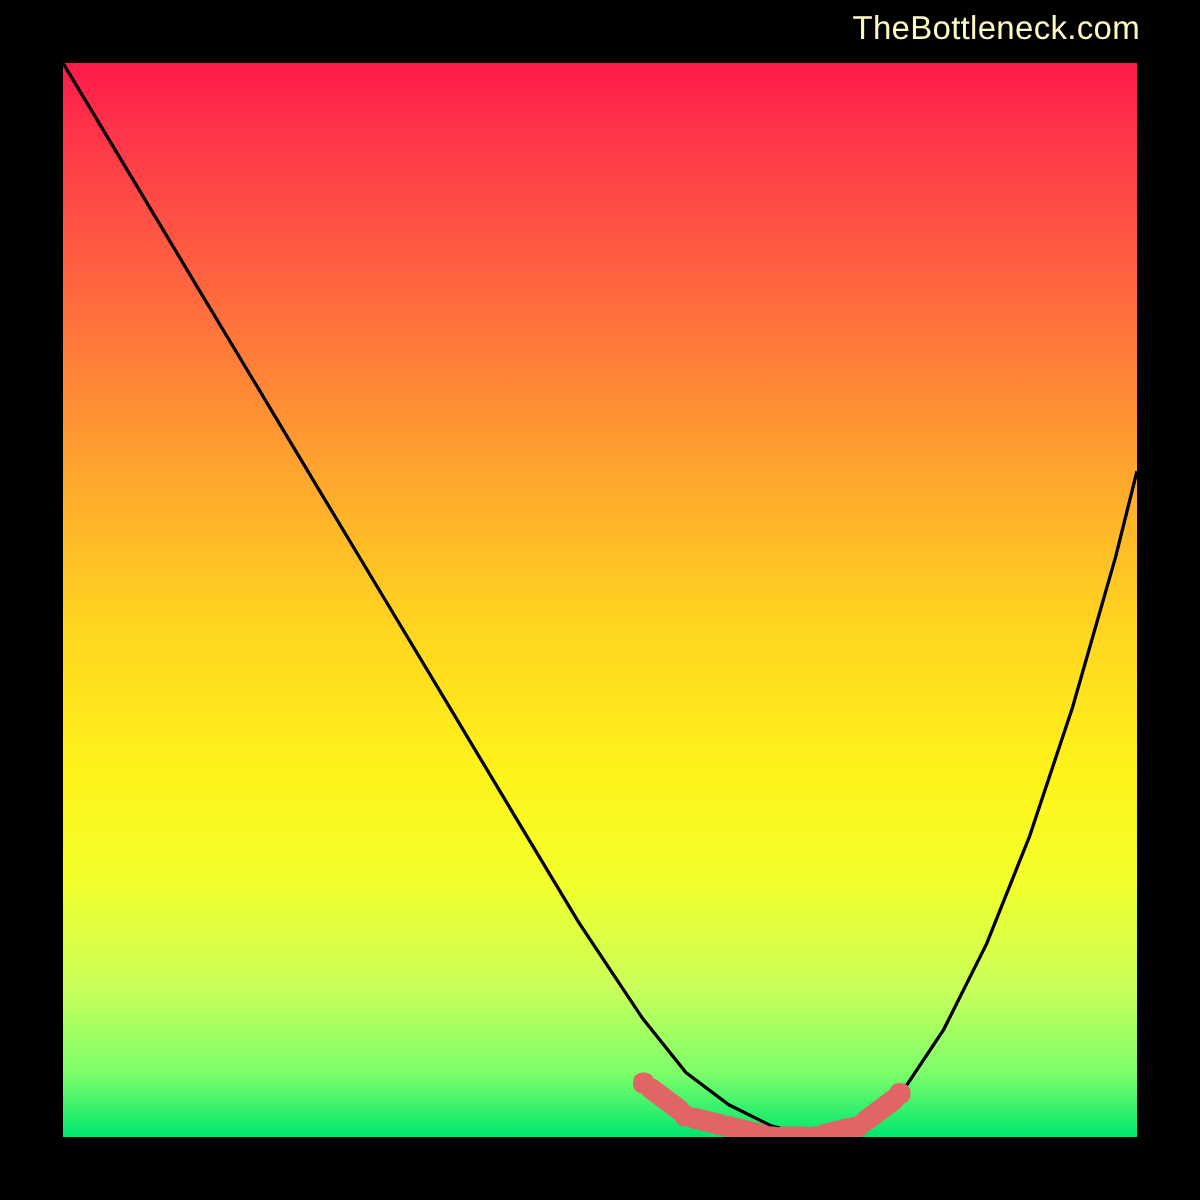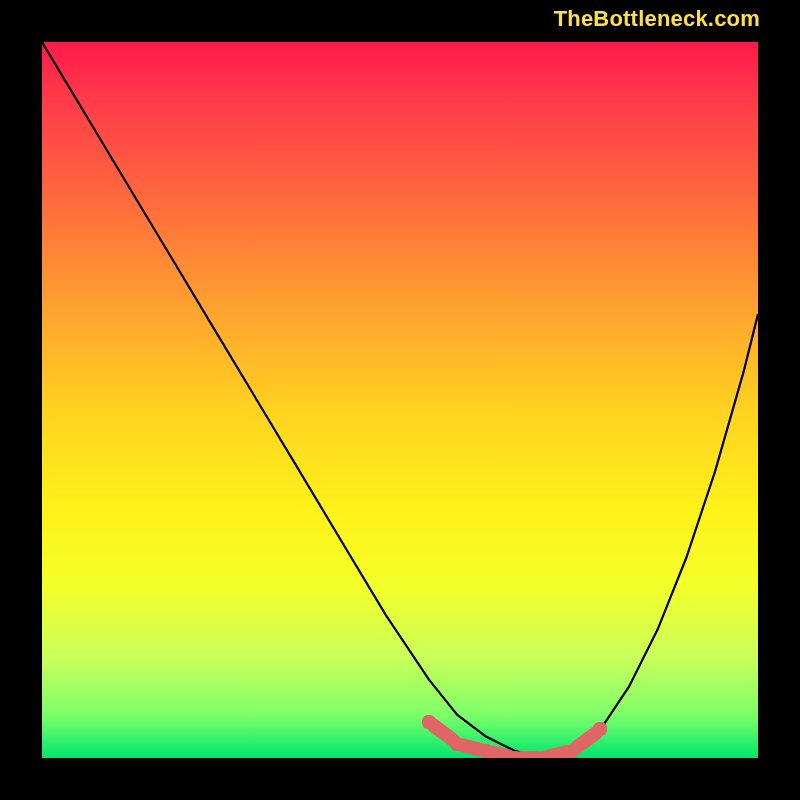--- a/index.html
+++ b/index.html
@@ -55,22 +55,22 @@
     position: absolute;
     border-radius: 6px;
     background: #e06666;
   }
   .watermark {
     position: absolute;
     top: 6px;
     right: 40px;
     font-family: Arial, Helvetica, sans-serif;
     font-size: 22px;
-    font-weight: 700;
-    color: #fde047;
+    font-weight: 400;
+    color: #fef9c3;
     letter-spacing: 0.2px;
   }
 </style>
 </head>
 <body>
 
 <div class="frame">
 
   <div class="watermark">TheBottleneck.com</div>
 

